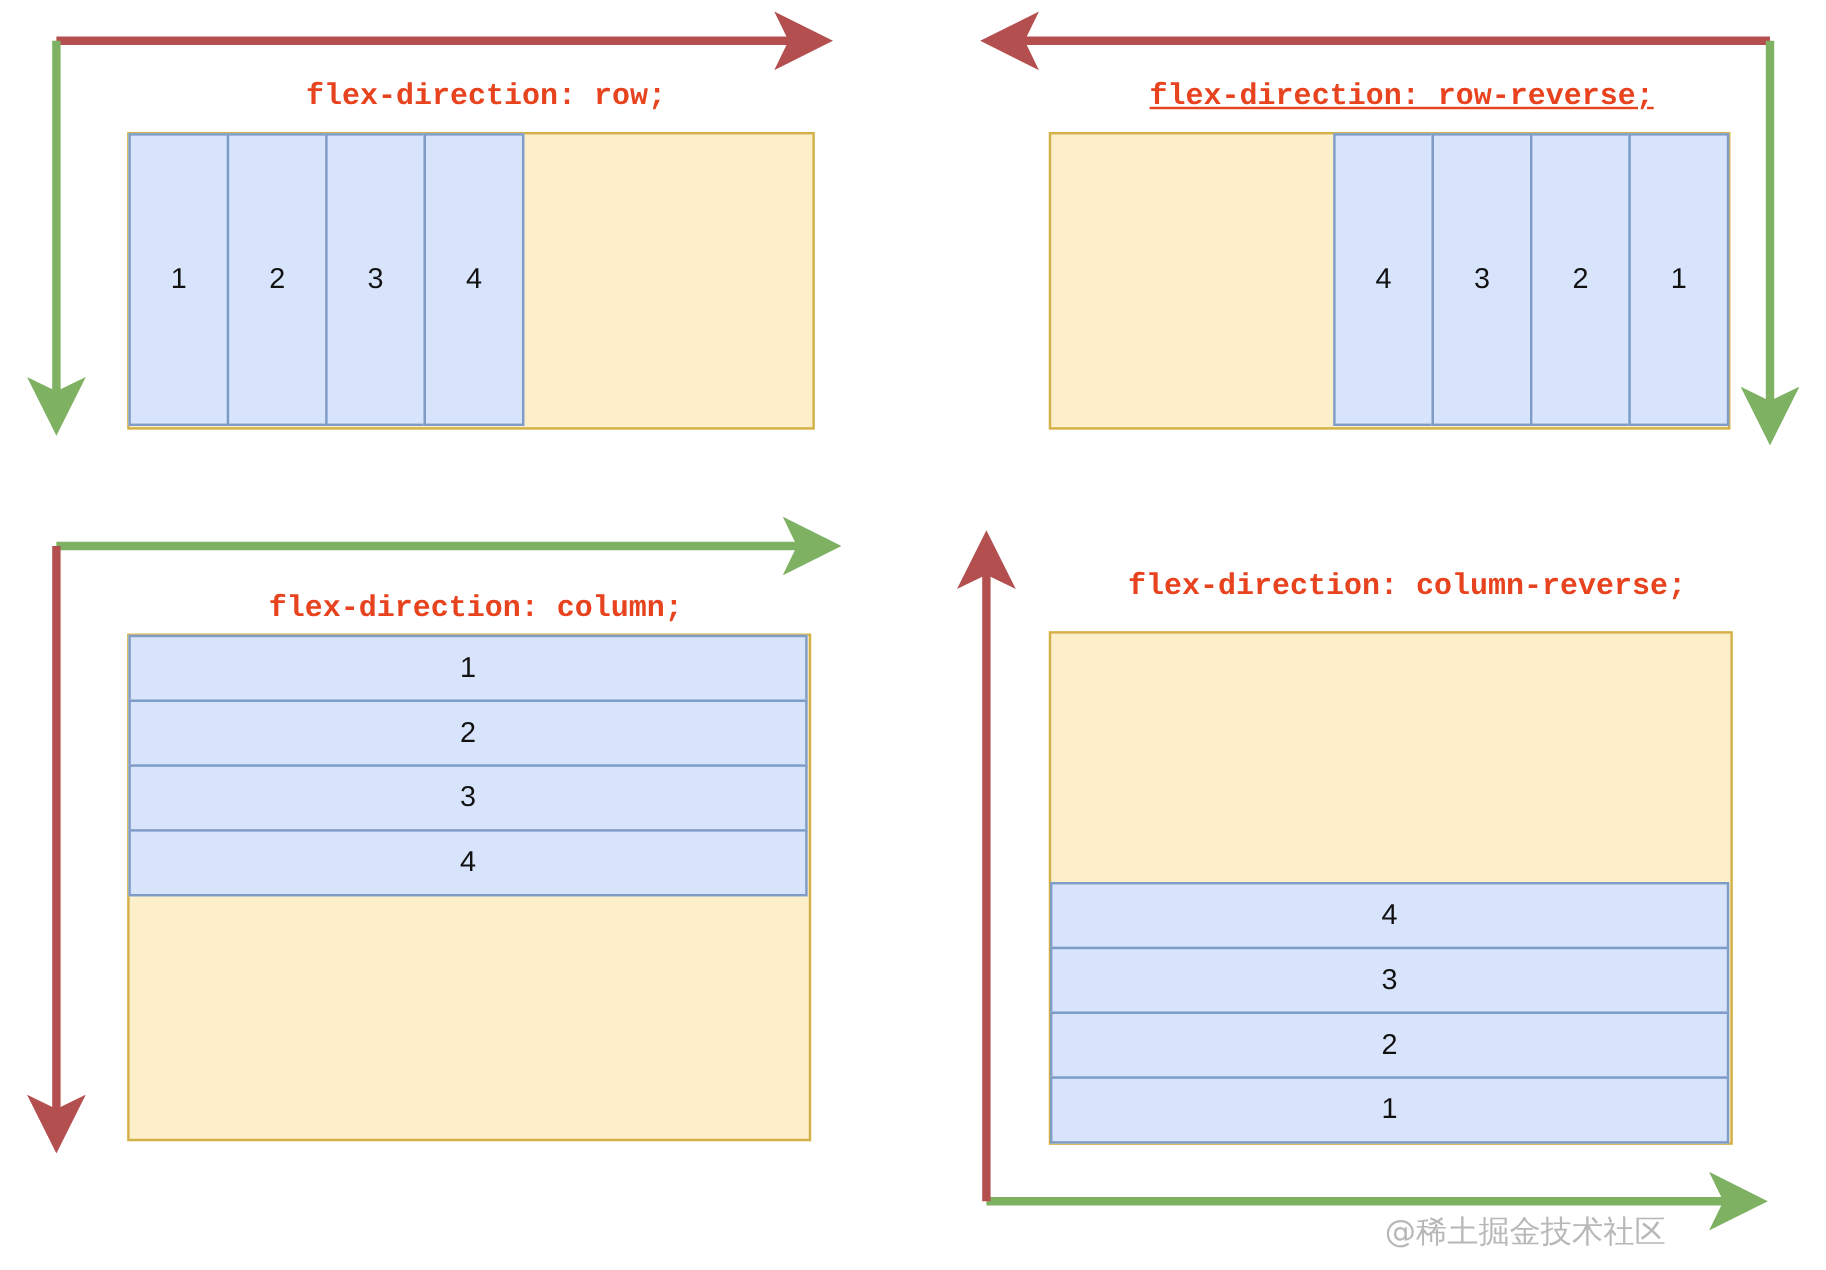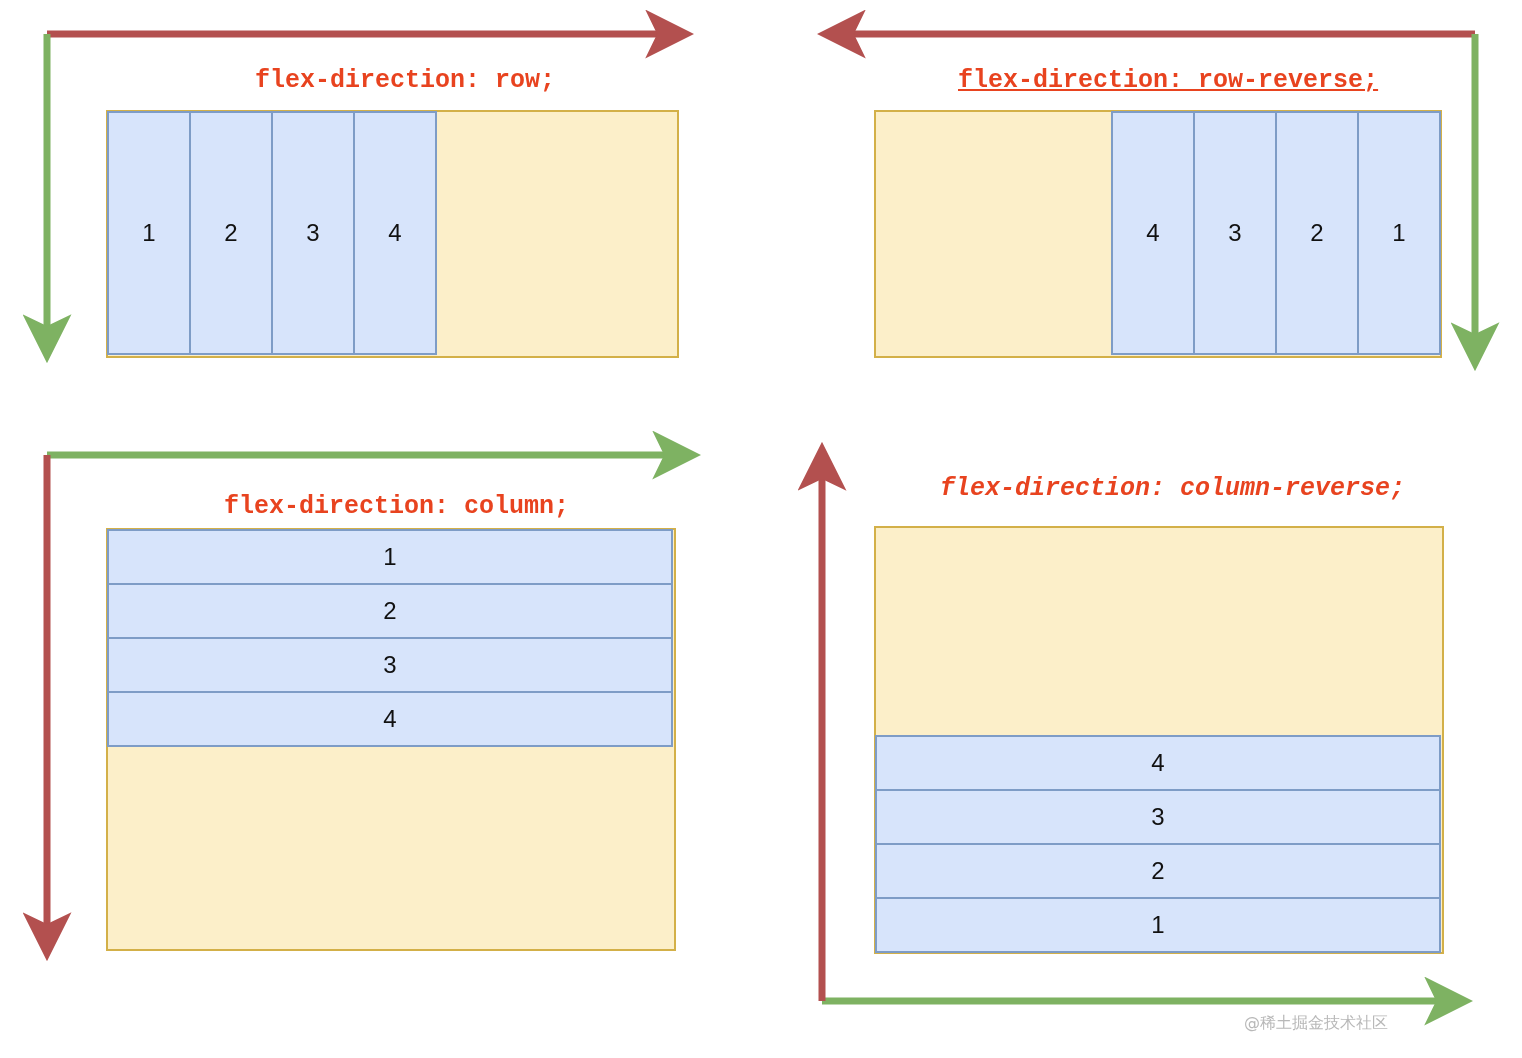--- a/index.html
+++ b/index.html
@@ -70,23 +70,23 @@
     position: absolute;
     left: 0; top: 0;
     width: 1522px;
     height: 1058px;
     pointer-events: none;
   }
 
   .watermark {
     position: absolute;
     right: 14px;
-    bottom: 24px;
+    bottom: 14px;
     font-family: "DejaVu Sans", sans-serif;
-    font-size: 16px;
+    font-size: 26px;
     color: #b8b8b8;
     white-space: nowrap;
   }
 </style>
 </head>
 <body>
 
 <div class="stage">
 
   <svg class="arrows" viewBox="0 0 1522 1058" width="1522" height="1058">
@@ -147,21 +147,21 @@
 
     <div class="container column col-items" style="left:106px; top:528px; width:570px; height:423px;">
       <div class="item">1</div>
       <div class="item">2</div>
       <div class="item">3</div>
       <div class="item">4</div>
     </div>
   </div>
 
   <div class="panel">
-    <div class="title" style="left:940px; top:474px;font-style:italic;">flex-direction: column-reverse;</div>
+    <div class="title" style="left:940px; top:474px;">flex-direction: column-reverse;</div>
 
     <div class="container column-reverse col-items" style="left:874px; top:526px; width:570px; height:428px;">
       <div class="item">1</div>
       <div class="item">2</div>
       <div class="item">3</div>
       <div class="item">4</div>
     </div>
   </div>
 
   <div class="watermark">@稀土掘金技术社区</div>

